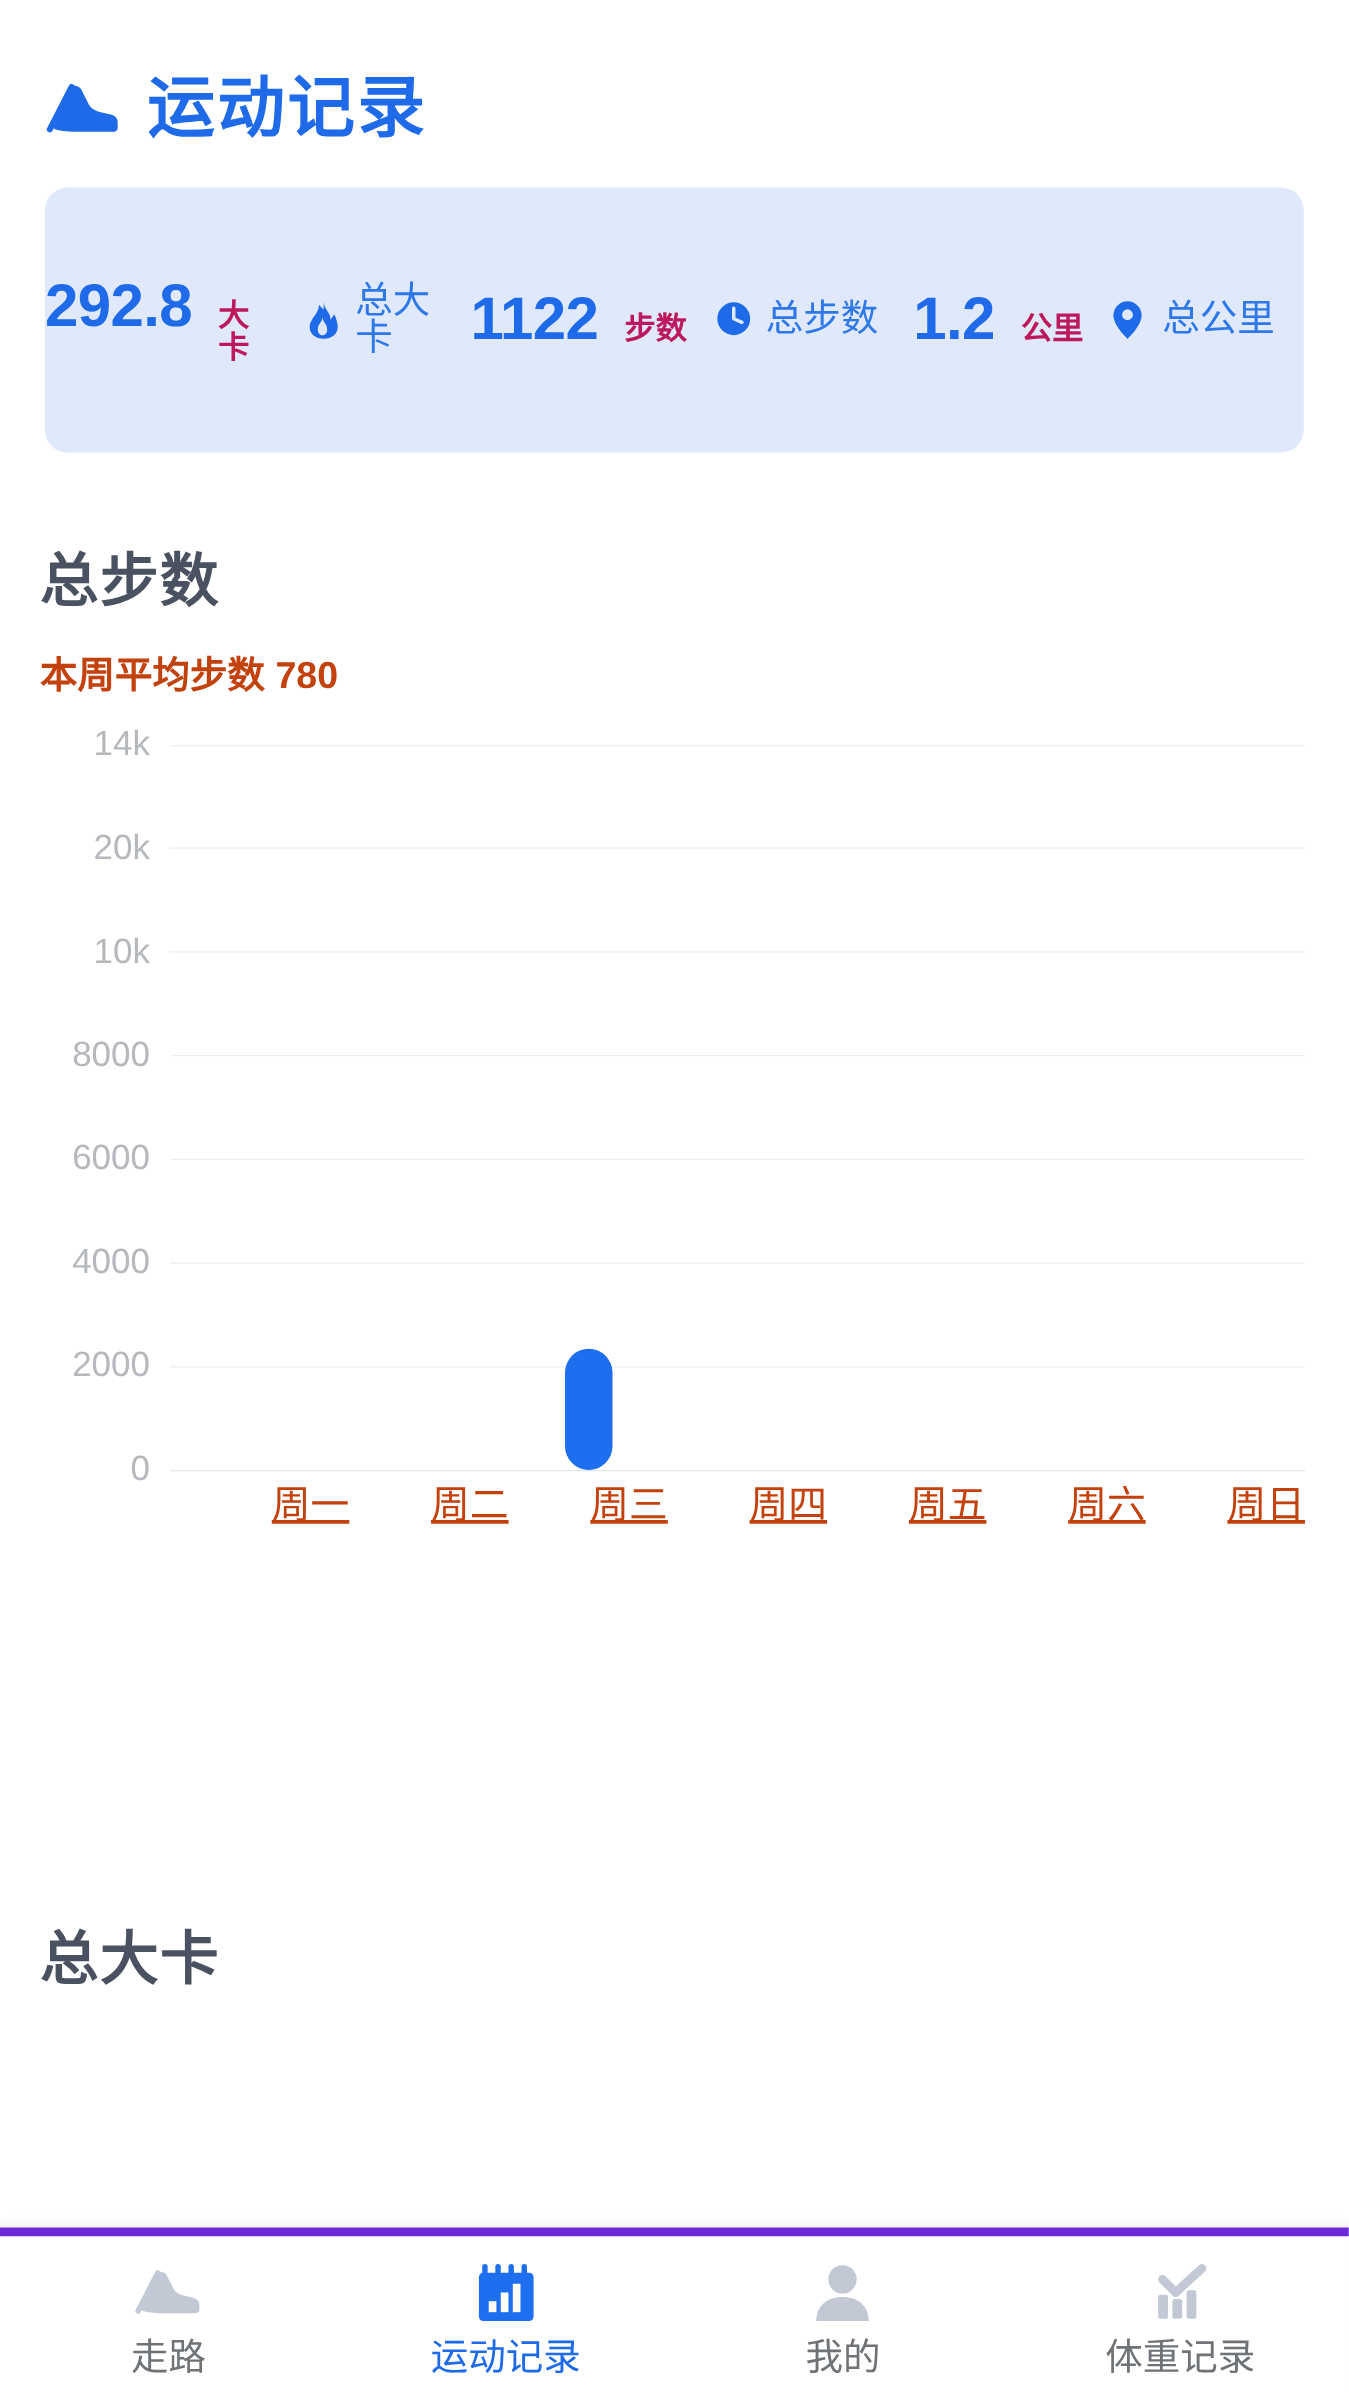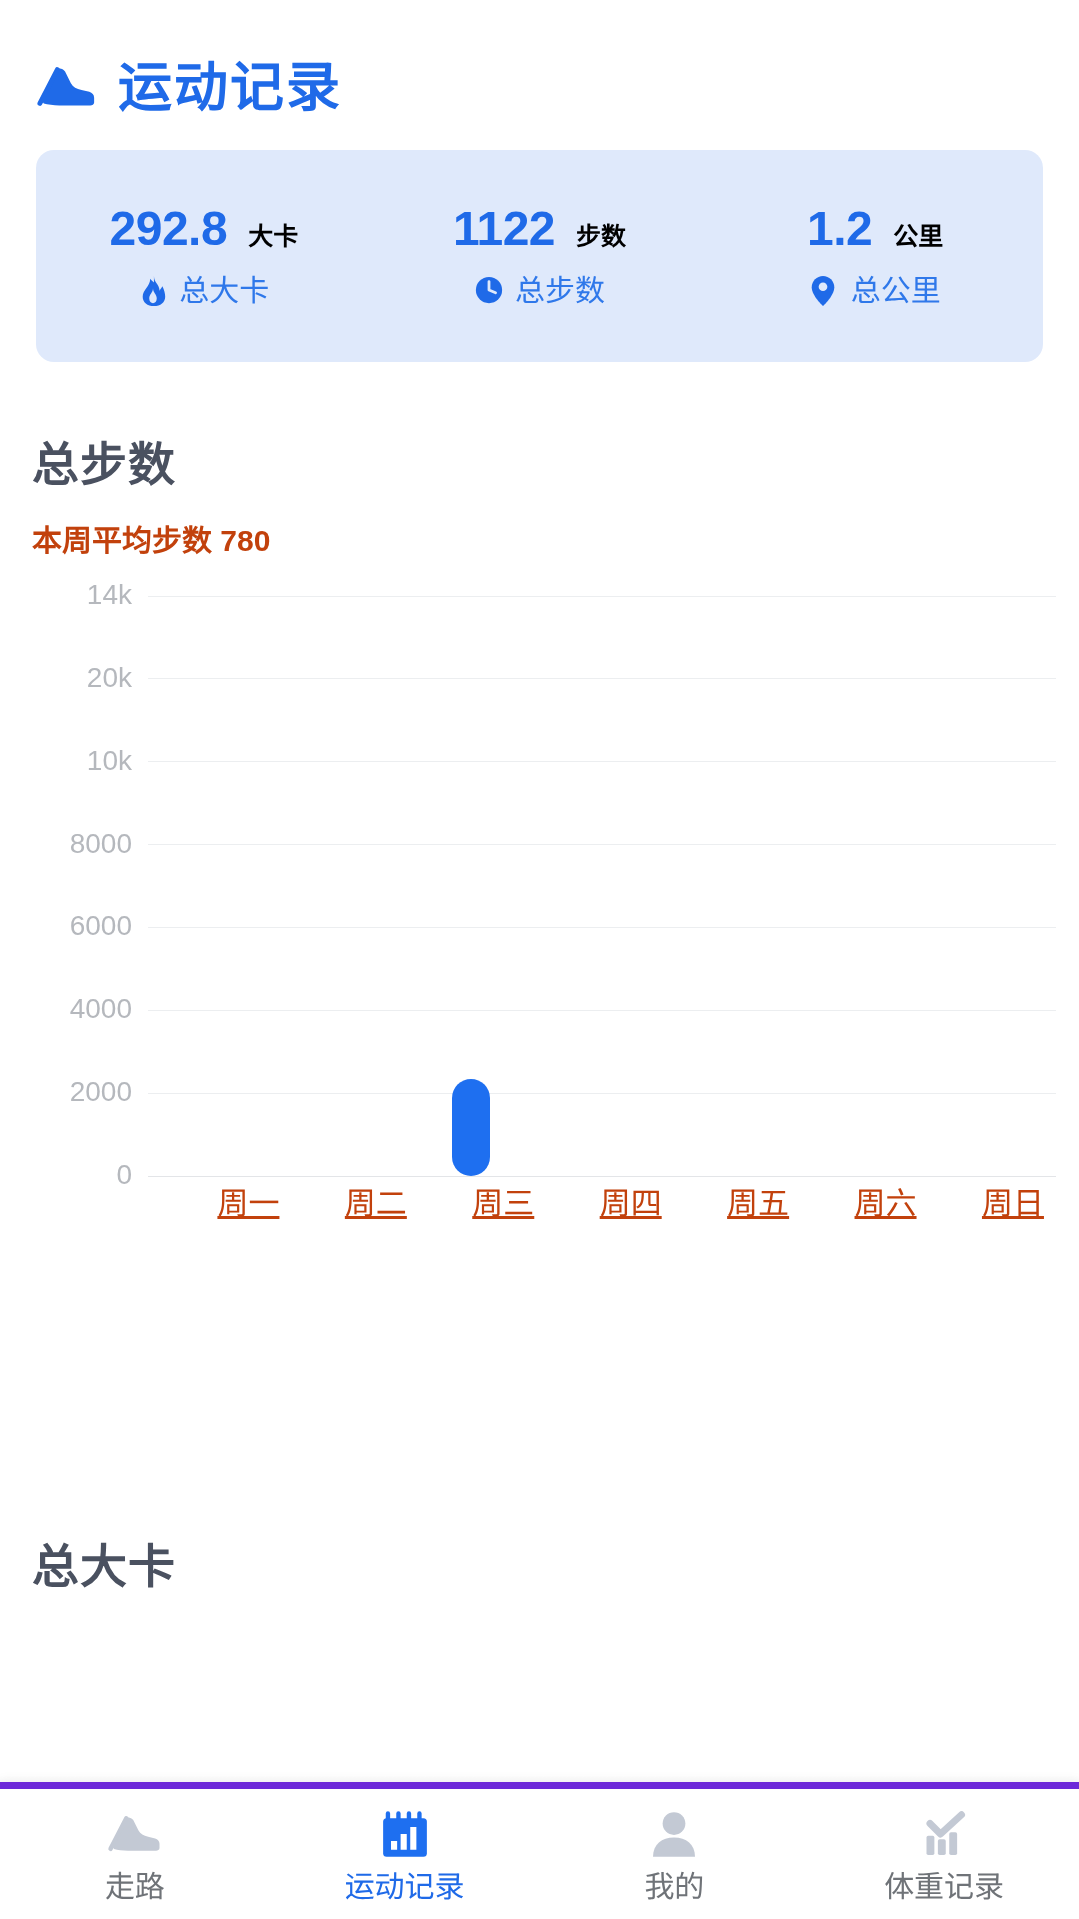--- a/index.html
+++ b/index.html
@@ -48,41 +48,41 @@
     height: 212px;
     background: #dfe9fb;
     border-radius: 18px;
     box-sizing: border-box;
     display: flex;
     align-items: center;
   }
   .summary-item {
     flex: 1 1 0;
     display: flex;
-    flex-direction: column;
+    flex-direction: row;
     align-items: center;
     justify-content: center;
     gap: 22px;
   }
   .summary-value-row {
     display: flex;
     align-items: baseline;
     justify-content: center;
   }
   .summary-value {
     font-size: 48px;
     font-weight: 700;
     color: #1f6ae8;
     line-height: 1;
     letter-spacing: -0.5px;
   }
   .summary-unit {
     font-size: 25px;
     font-weight: 700;
-    color: #000000;
+    color: #be185d;
     margin-left: 21px;
     line-height: 1;
   }
   .summary-label-row {
     display: flex;
     align-items: center;
     gap: 11px;
   }
   .summary-label-icon {
     width: 30px;
@@ -124,21 +124,21 @@
   
   .chart {
     position: relative;
     margin-top: 40px;
     margin-left: 32px;
     width: 1012px;
     height: 580px;
   }
   .chart-grid {
     position: absolute;
-    left: 12px;
+    left: 0;
     top: 0;
     width: 100%;
     height: 100%;
   }
   .grid-row {
     position: absolute;
     left: 0;
     width: 100%;
     height: 0;
     display: flex;

